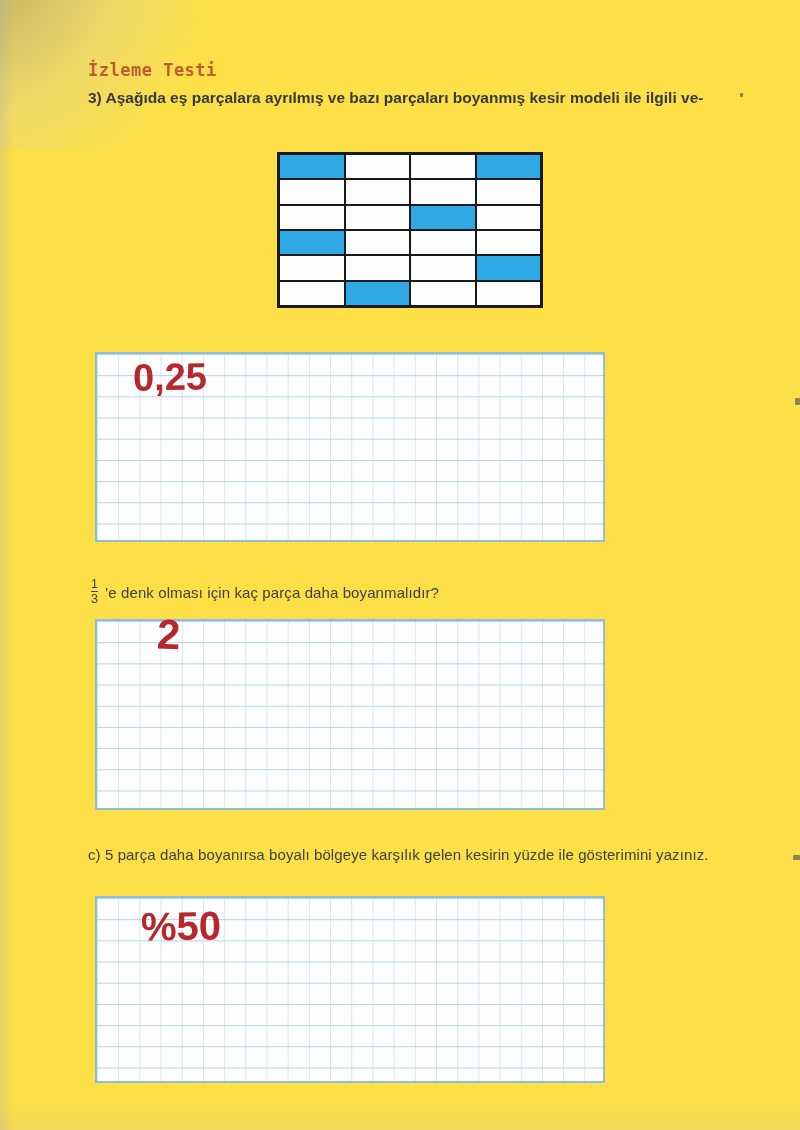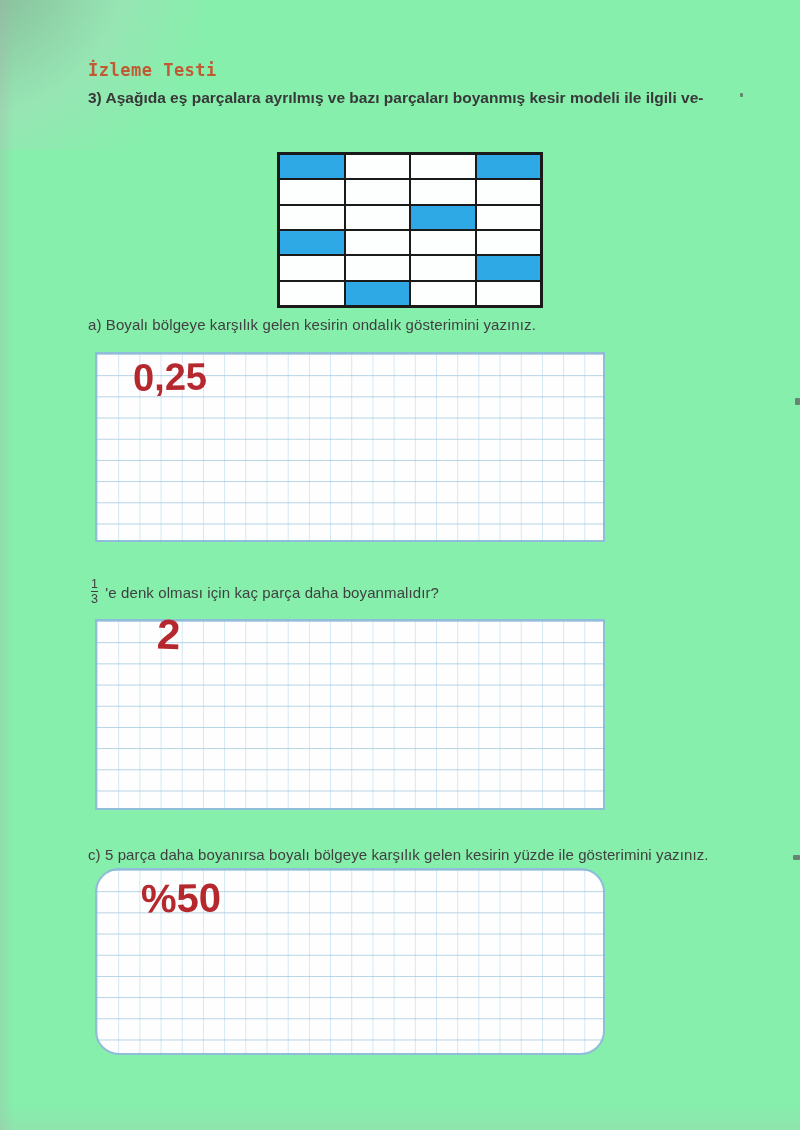--- a/index.html
+++ b/index.html
@@ -1,19 +1,19 @@
 <!DOCTYPE html>
 <html style="--title-color: #c05a33; --body-text: #3c3c3c; --answer-red: #b4282e; --model-blue: #2fa9e5; --model-border: #1a1a1a;"><head>
 <meta charset="utf-8">
 <style>
   html,body{margin:0;padding:0;background:#e9e9e9;}
   .page{
     position:relative;
     width:800px;height:1130px;
-    background:#86efac;
+    background:#fde047;
     overflow:hidden;
     font-family:"Liberation Sans", sans-serif;
     color:var(--body-text,#3c3c3c);
   }
   
   .scan-shade-topleft{
     position:absolute;left:0;top:0;width:260px;height:150px;
     background:radial-gradient(circle at -30px -40px, rgba(130,130,130,.55), rgba(200,200,200,.25) 45%, rgba(255,255,255,0) 72%);
     pointer-events:none;
   }
@@ -128,34 +128,33 @@
       <div class="model-cell"></div>
       <div class="model-cell"></div>
       <div class="model-cell"></div>
       <div class="model-cell shaded"></div>
       <div class="model-cell"></div>
       <div class="model-cell shaded"></div>
       <div class="model-cell"></div>
       <div class="model-cell"></div>
     </div>
 
-  <div class="q-label" style="top:316px;">a) Boyalı bölgeye karşılık gelen kesirin ondalık gösterimini yazınız.</div>
   <div class="answer-box" style="top:352px;height:190px;">
     <div class="answer ans-a">0,25</div>
   </div>
 
   <div class="q-label" style="top:580px;">
     <span class="frac">
       <span class="num">1</span>
       <span class="den">3</span>
     </span>
     <span>'e denk olması için kaç parça daha boyanmalıdır?</span>
   </div>
   <div class="answer-box" style="top:619px;height:191px;">
     <div class="answer ans-b">2</div>
   </div>
 
   <div class="q-label" style="top:846px;">c) 5 parça daha boyanırsa boyalı bölgeye karşılık gelen kesirin yüzde ile gösterimini yazınız.</div>
-  <div class="answer-box" style="top:868px;height:187px;border-radius:24px;">
+  <div class="answer-box" style="top:896px;height:187px;">
     <div class="answer ans-c">%50</div>
   </div>
 
 </div>
 
 </body></html>

